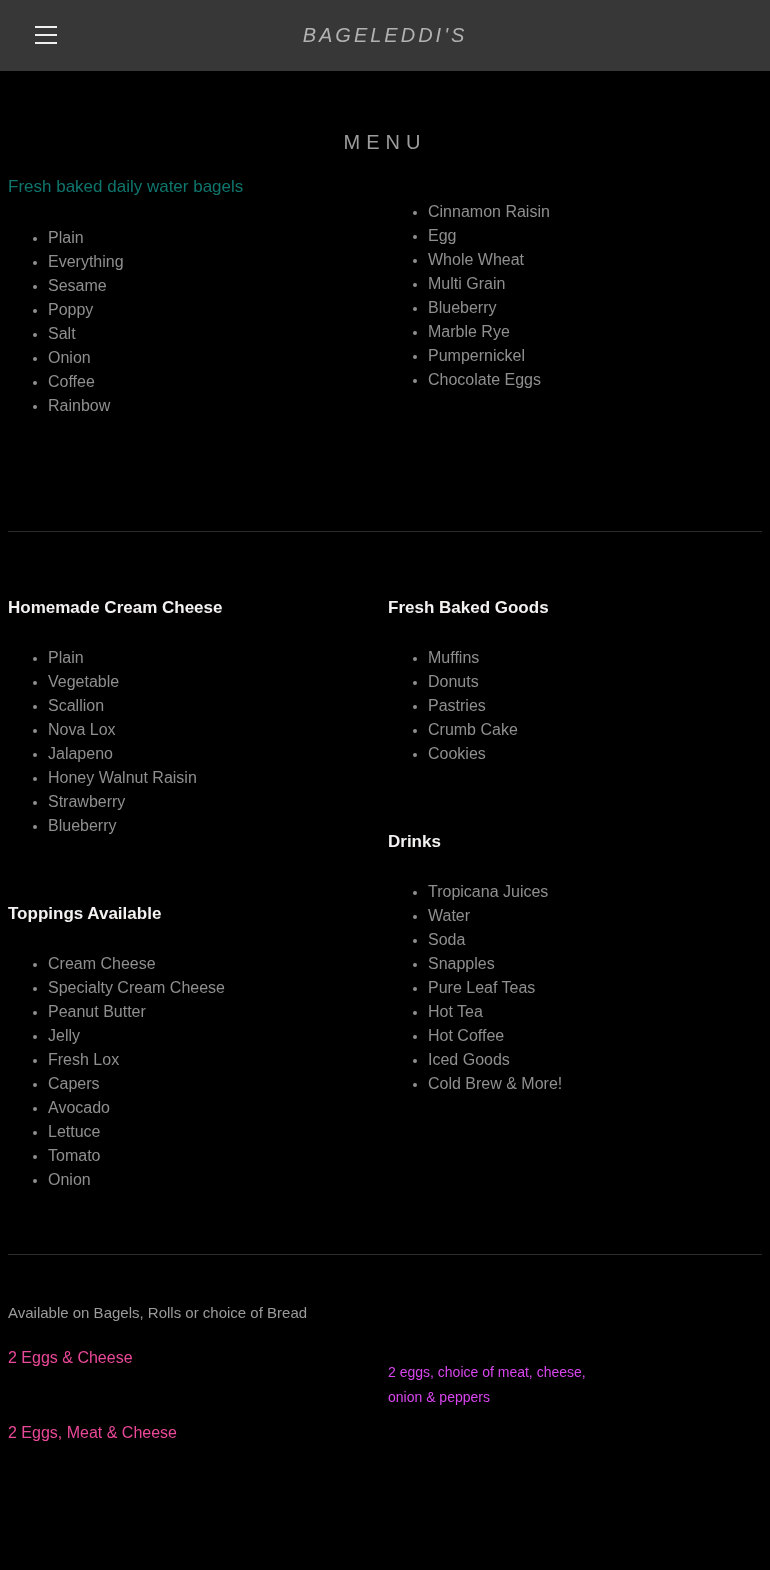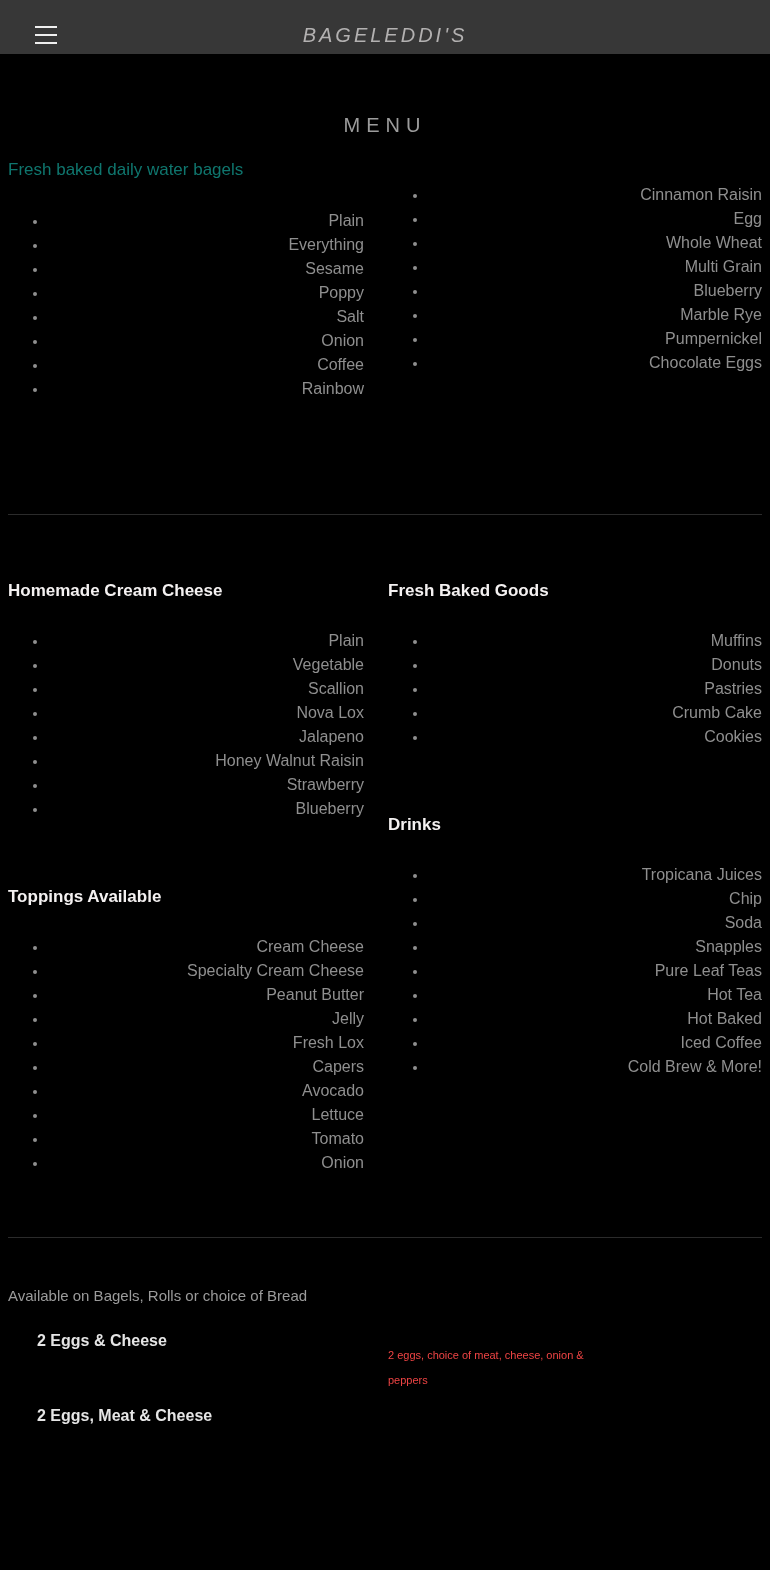--- a/index.html
+++ b/index.html
@@ -4,21 +4,21 @@
 <style>
   * { margin: 0; padding: 0; box-sizing: border-box; }
   html, body {
     background: #000;
     font-family: "Liberation Sans", sans-serif;
   }
   body { width: 770px; height: 1570px; overflow: hidden; margin: 0 auto; position: relative; }
 
   
   .header {
-    height: 54px;
+    height: 71px;
     background: #373737;
     position: relative;
   }
   .hamburger {
     position: absolute;
     left: 35px; top: 26px;
     width: 22px; height: 18px;
     background: transparent;
     border: none;
     cursor: pointer;
@@ -78,21 +78,20 @@
     color: #0f766e;
     font-weight: 400;
   }
 
   ul.menu-list {
     list-style: disc outside;
     padding-left: 40px;
     color: #8f8f8f;
     font-size: 16px;
     line-height: 24px;
-    text-align: right;
   }
   ul.menu-list li::marker { color: #8f8f8f; font-size: 13px; }
   .bagels-left ul.menu-list { margin-top: 29px; }
   ul.offset { margin-top: 23px; }
 
   .section-bagels { padding-bottom: 113px; }
 
   hr.divider {
     border: none;
     border-top: 1px solid #2b2b2b;
@@ -113,30 +112,29 @@
   .breakfast-sub {
     margin-top: 10px;
     font-size: 15px;
     line-height: 18px;
     color: #9b9b9b;
   }
   .breakfast-cols { margin-top: 26px; }
   h4.item-name {
     font-size: 16px;
     line-height: 19px;
-    font-weight: 700;
-    color: #e5e5e5;
-    margin-left: 29px;
+    font-weight: 400;
+    color: #ec4899;
   }
   h4.mt { margin-top: 56px; }
   p.item-desc {
     margin-top: 12px;
-    font-size: 11px;
+    font-size: 14px;
     line-height: 25px;
-    color: #ef4444;
+    color: #d946ef;
     max-width: 230px;
   }
 </style>
 </head>
 <body>
 
 <header class="header">
   <button class="hamburger" aria-label="menu">
     <span></span>
     <span></span>
@@ -213,27 +211,27 @@
         <ul class="menu-list">
             <li>Muffins</li>
             <li>Donuts</li>
             <li>Pastries</li>
             <li>Crumb Cake</li>
             <li>Cookies</li>
           </ul>
         <h3 class="subhead later">Drinks</h3>
         <ul class="menu-list">
             <li>Tropicana Juices</li>
-            <li>Chip</li>
+            <li>Water</li>
             <li>Soda</li>
             <li>Snapples</li>
             <li>Pure Leaf Teas</li>
             <li>Hot Tea</li>
-            <li>Hot Baked</li>
-            <li>Iced Coffee</li>
+            <li>Hot Coffee</li>
+            <li>Iced Goods</li>
             <li>Cold Brew &amp; More!</li>
           </ul>
       </div>
     </div>
   </section>
 
   <hr class="divider">
 
   <section class="section-breakfast">
     <p class="breakfast-sub">Available on Bagels, Rolls or choice of Bread</p>

